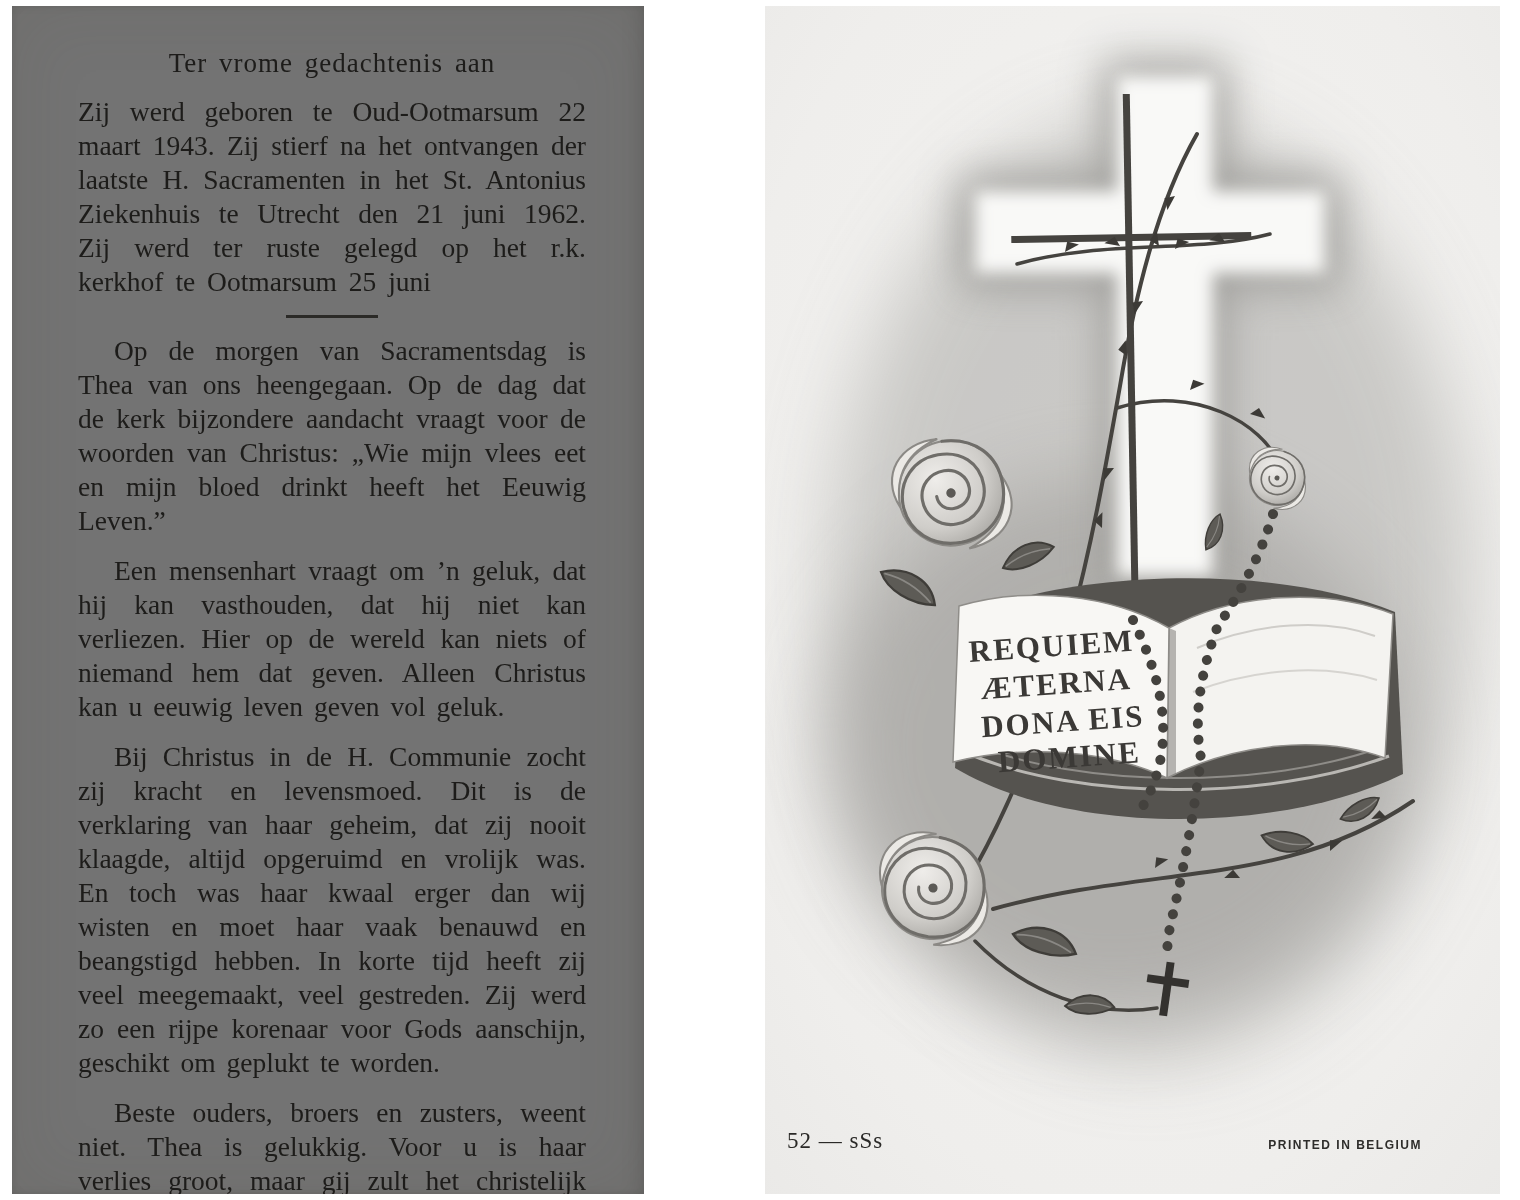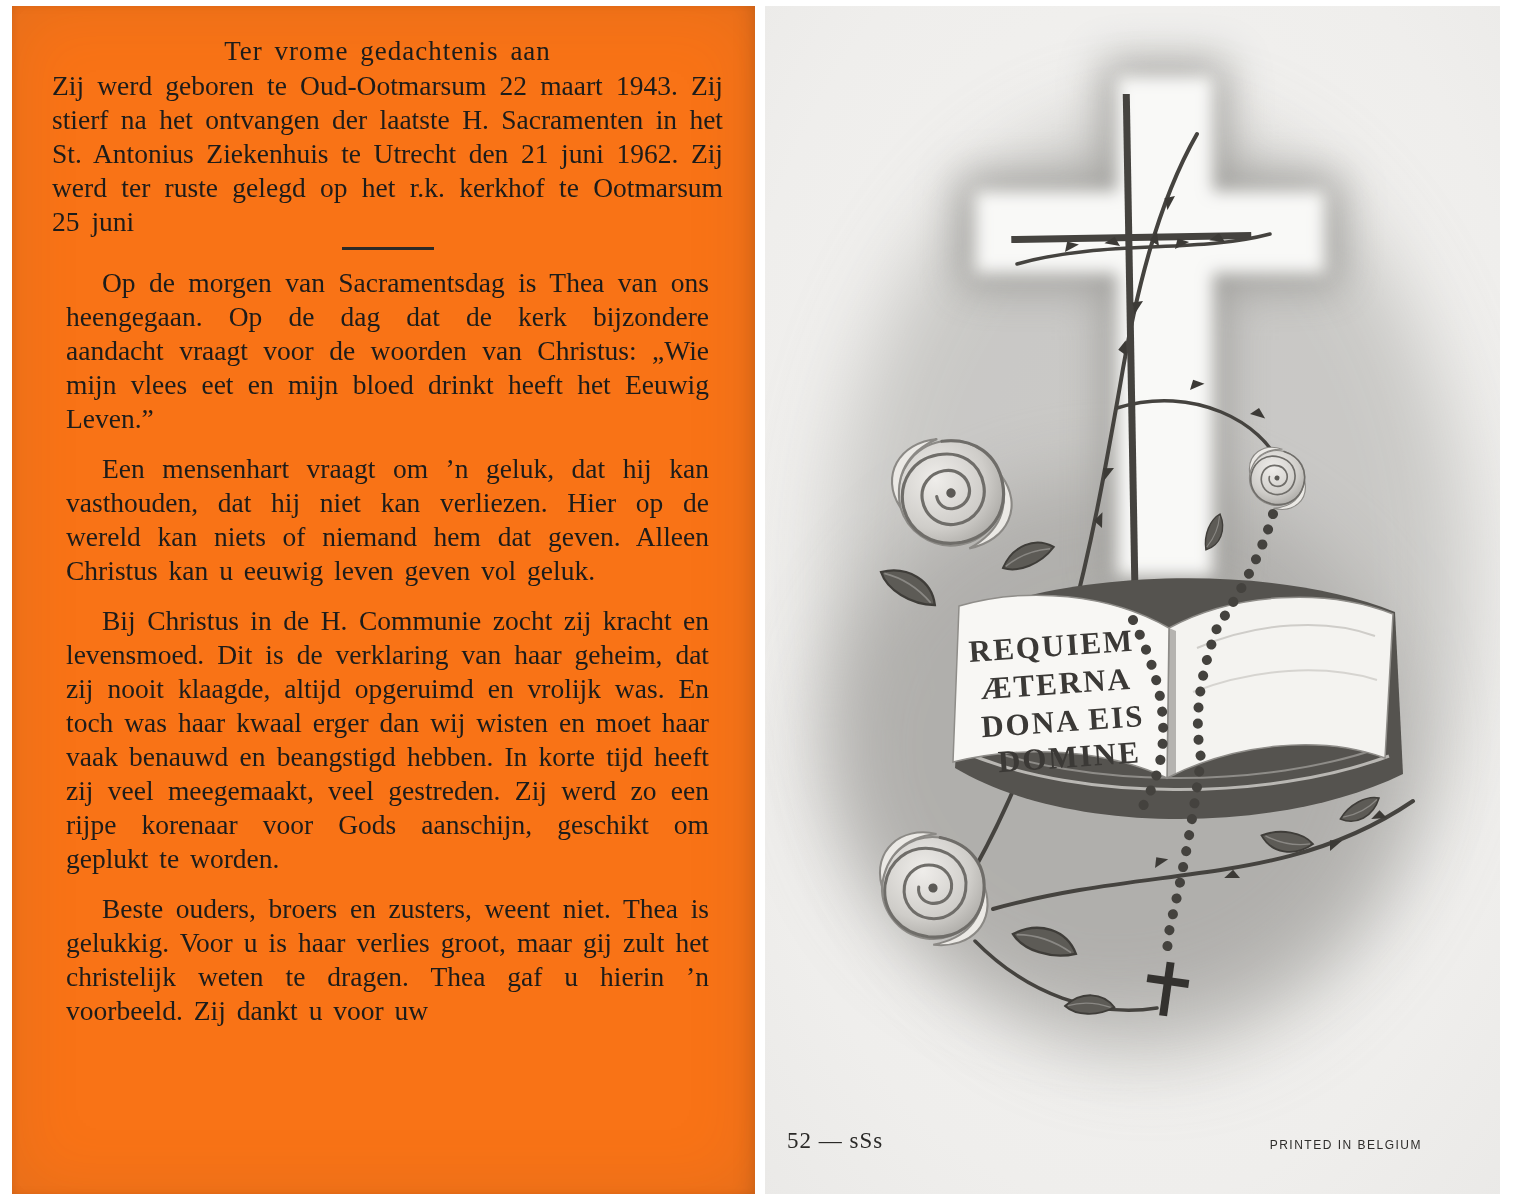--- a/index.html
+++ b/index.html
@@ -1,38 +1,38 @@
 <!DOCTYPE html>
 <html><head>
 <meta charset="utf-8">
 <style>
   html,body{margin:0;padding:0;background:#ffffff;}
   .page{position:relative;width:1520px;height:1200px;background:#ffffff;overflow:hidden;
         font-family:"Liberation Serif", serif;}
   .card{position:absolute;top:6px;height:1188px;overflow:hidden;}
-  .card-left{left:12px;width:743px;background:#f97316;
+  .card-left{left:12px;width:632px;background:#737373;
              box-shadow:inset 0 0 70px rgba(95,88,70,.14), inset -14px 0 22px -14px rgba(0,0,0,.18),
                         inset 3px 0 10px -3px rgba(0,0,0,.12);
-             padding:0;box-sizing:border-box;color:#1d1c1a;}
+             padding:12px;box-sizing:border-box;color:#1d1c1a;}
   .card-right{left:765px;width:735px;background:#f1f0ee;
               box-shadow:inset 0 0 60px rgba(80,80,78,.10), inset 4px 0 14px -6px rgba(0,0,0,.10);}
   .text-block{padding:16px 30px 0 38px;}
   .intro{text-align:center;font-size:27px;letter-spacing:1px;margin-top:14px;word-spacing:4px;}
   .name{text-align:center;font-size:38px;font-weight:bold;margin:6px 0 4px 0;letter-spacing:.5px;
         white-space:nowrap;}
-  .vitals{margin:2px;font-size:27.5px;line-height:34px;text-align:justify;word-spacing:5px;}
+  .vitals{margin:16px;font-size:27.5px;line-height:34px;text-align:justify;word-spacing:5px;}
   .dav{text-align:center;font-size:27px;margin-top:0;}
   .rule{border:none;border-top:3px solid #2b2a27;width:92px;margin:8px auto 12px auto;}
   .body-par{margin:16px;font-size:27.5px;line-height:34px;text-align:justify;text-indent:36px;
             word-spacing:4px;}
   .cutoff{opacity:.30;filter:blur(.4px);text-indent:0;}
   .art{position:absolute;left:0;top:0;width:100%;height:100%;display:block;}
   .footer-left{position:absolute;left:22px;bottom:40px;font-size:23px;color:#2a2927;
                font-family:"Liberation Serif", serif;letter-spacing:1px;margin-top:16px;}
-  .footer-right{position:absolute;right:78px;bottom:42px;font-size:12px;font-weight:normal;
+  .footer-right{position:absolute;right:78px;bottom:42px;font-size:12px;font-weight:bold;
                 letter-spacing:1.5px;color:#2e2d2b;font-family:"Liberation Sans", sans-serif;}
 </style>
 </head>
 <body>
 
 <div class="page">
 
   <section class="card card-left">
     <div class="text-block">
       <div class="intro">Ter vrome gedachtenis aan</div>

